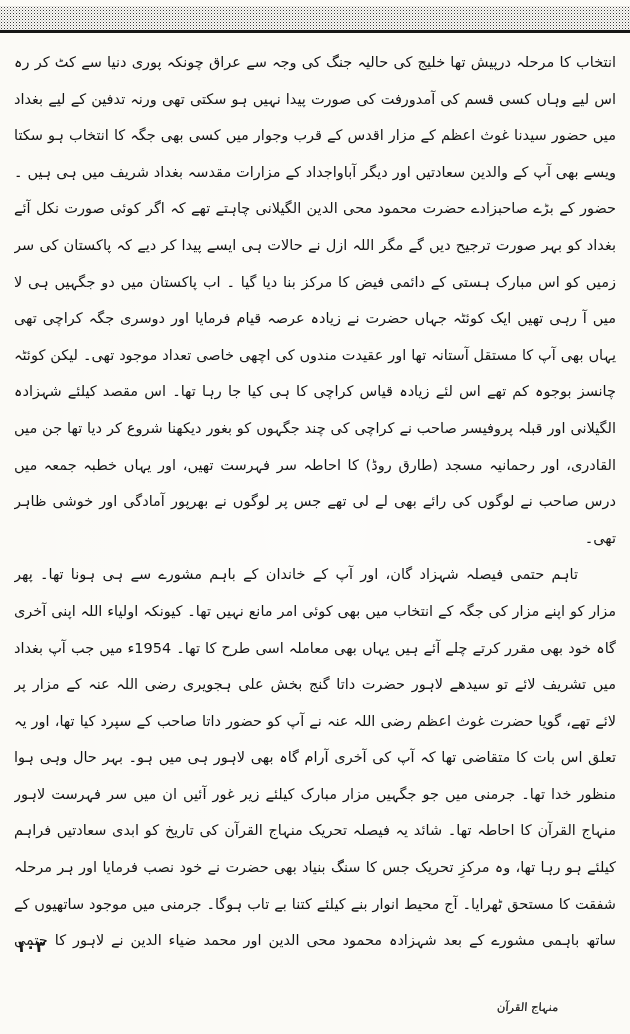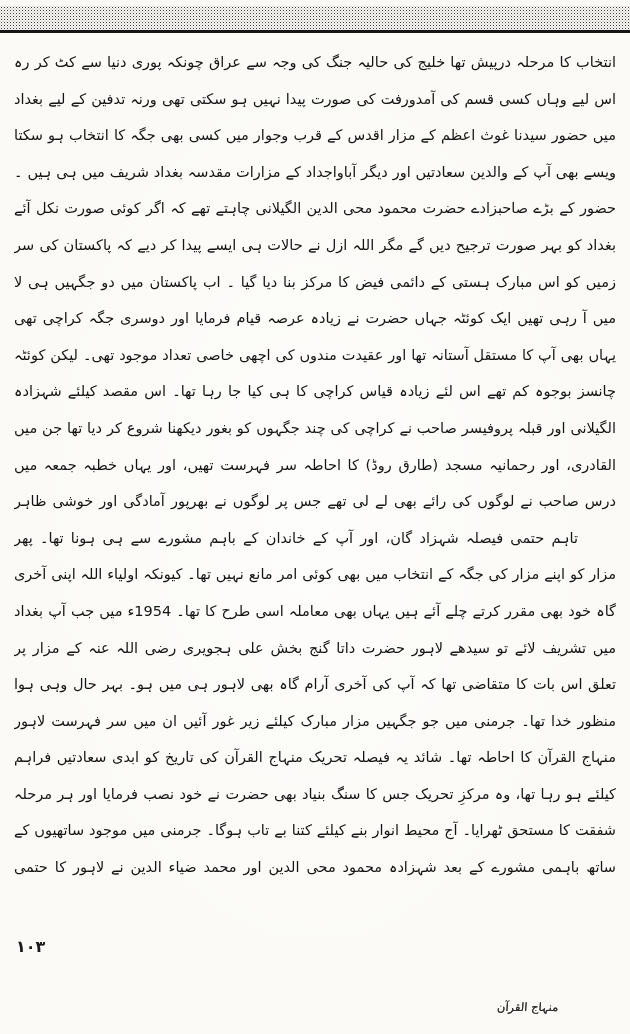--- a/index.html
+++ b/index.html
@@ -70,24 +70,26 @@
     <div class="line">ویسے بھی آپ کے والدین سعادتیں اور دیگر آباواجداد کے مزارات مقدسہ بغداد شریف میں ہی ہیں ۔</div>
     <div class="line">حضور کے بڑے صاحبزادے حضرت محمود محی الدین الگیلانی چاہتے تھے کہ اگر کوئی صورت نکل آئے تو وہ</div>
     <div class="line">بغداد کو بہر صورت ترجیح دیں گے مگر اللہ ازل نے حالات ہی ایسے پیدا کر دیے کہ پاکستان کی سر</div>
     <div class="line">زمیں کو اس مبارک ہستی کے دائمی فیض کا مرکز بنا دیا گیا ۔ اب پاکستان میں دو جگہیں ہی لا محالہ ذہن</div>
     <div class="line">میں آ رہی تھیں ایک کوئٹہ جہاں حضرت نے زیادہ عرصہ قیام فرمایا اور دوسری جگہ کراچی تھی کیونکہ</div>
     <div class="line">یہاں بھی آپ کا مستقل آستانہ تھا اور عقیدت مندوں کی اچھی خاصی تعداد موجود تھی۔ لیکن کوئٹہ کے</div>
     <div class="line">چانسز بوجوہ کم تھے اس لئے زیادہ قیاس کراچی کا ہی کیا جا رہا تھا۔ اس مقصد کیلئے شہزادہ عبدالقادر</div>
     <div class="line">الگیلانی اور قبلہ پروفیسر صاحب نے کراچی کی چند جگہوں کو بغور دیکھنا شروع کر دیا تھا جن میں مرکز</div>
     <div class="line">القادری، اور رحمانیہ مسجد (طارق روڈ) کا احاطہ سر فہرست تھیں، اور یہاں خطبہ جمعہ میں مولانا اصغر</div>
     <div class="line">درس صاحب نے لوگوں کی رائے بھی لے لی تھے جس پر لوگوں نے بھرپور آمادگی اور خوشی ظاہر کردی</div>
+    <div class="line para-end">تھی۔</div>
     <div class="line indent">تاہم حتمی فیصلہ شہزاد گان، اور آپ کے خاندان کے باہم مشورے سے ہی ہونا تھا۔ پھر صاحب</div>
     <div class="line">مزار کو اپنے مزار کی جگہ کے انتخاب میں بھی کوئی امر مانع نہیں تھا۔ کیونکہ اولیاء اللہ اپنی آخری آرام</div>
     <div class="line">گاہ خود بھی مقرر کرتے چلے آئے ہیں یہاں بھی معاملہ اسی طرح کا تھا۔ 1954ء میں جب آپ بغداد سے برصغیر</div>
     <div class="line">میں تشریف لائے تو سیدھے لاہور حضرت داتا گنج بخش علی ہجویری رضی اللہ عنہ کے مزار پر تشریف</div>
+    <div class="line">لائے تھے، گویا حضرت غوث اعظم رضی اللہ عنہ نے آپ کو حضور داتا صاحب کے سپرد کیا تھا، اور یہ</div>
     <div class="line">تعلق اس بات کا متقاضی تھا کہ آپ کی آخری آرام گاہ بھی لاہور ہی میں ہو۔ بہر حال وہی ہوا جو</div>
     <div class="line">منظور خدا تھا۔ جرمنی میں جو جگہیں مزار مبارک کیلئے زیر غور آئیں ان میں سر فہرست لاہور ادارہ</div>
     <div class="line">منہاج القرآن کا احاطہ تھا۔ شائد یہ فیصلہ تحریک منہاج القرآن کی تاریخ کو ابدی سعادتیں فراہم کرنے</div>
     <div class="line">کیلئے ہو رہا تھا، وہ مرکزِ تحریک جس کا سنگ بنیاد بھی حضرت نے خود نصب فرمایا اور ہر مرحلہ پر خصوصی</div>
     <div class="line">شفقت کا مستحق ٹھرایا۔ آج محیط انوار بنے کیلئے کتنا بے تاب ہوگا۔ جرمنی میں موجود ساتھیوں کے</div>
     <div class="line para-end">ساتھ باہمی مشورے کے بعد شہزادہ محمود محی الدین اور محمد ضیاء الدین نے لاہور کا حتمی فیصلہ کر دیا ۔</div>
   </div>
 
   <div class="footer-page-number">۱۰۳</div>
   <div class="footer-mark">منہاج القرآن</div>

